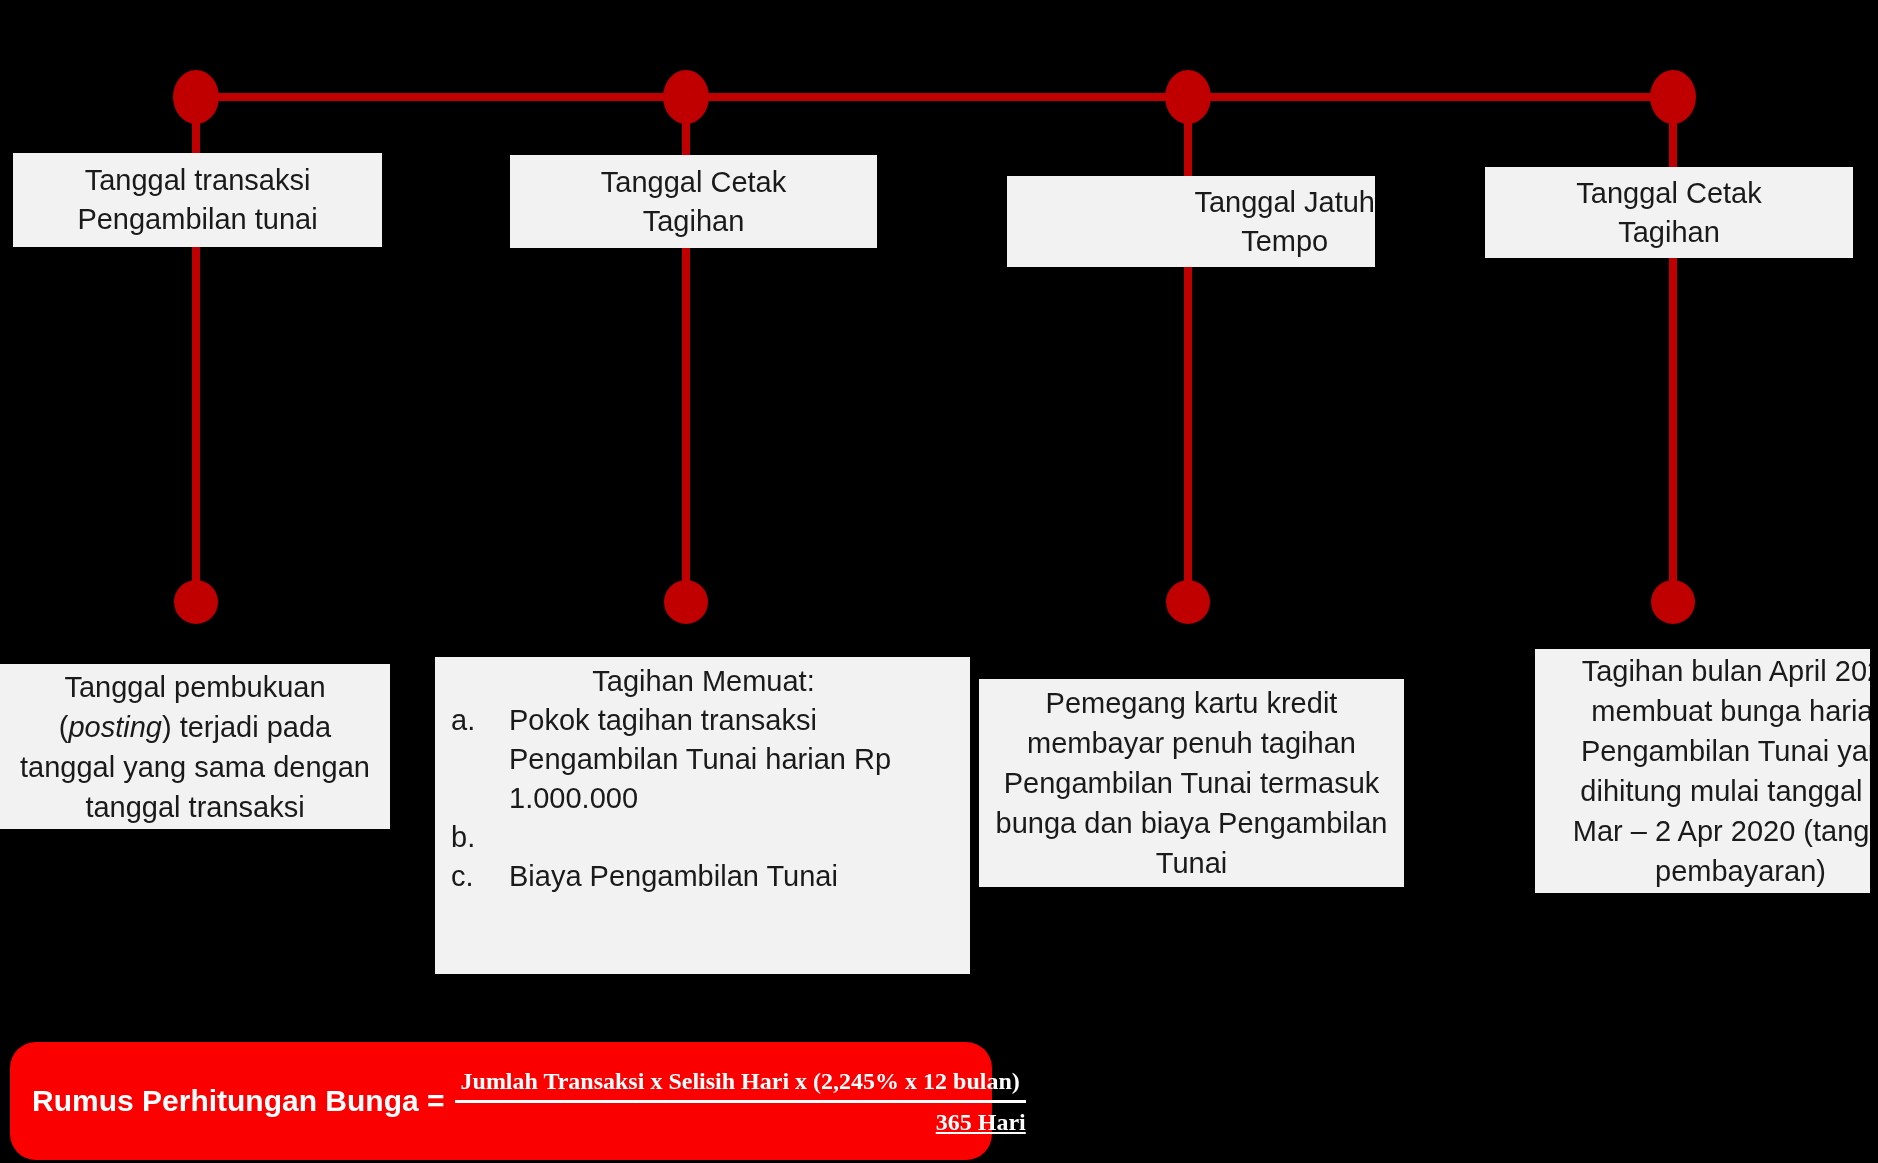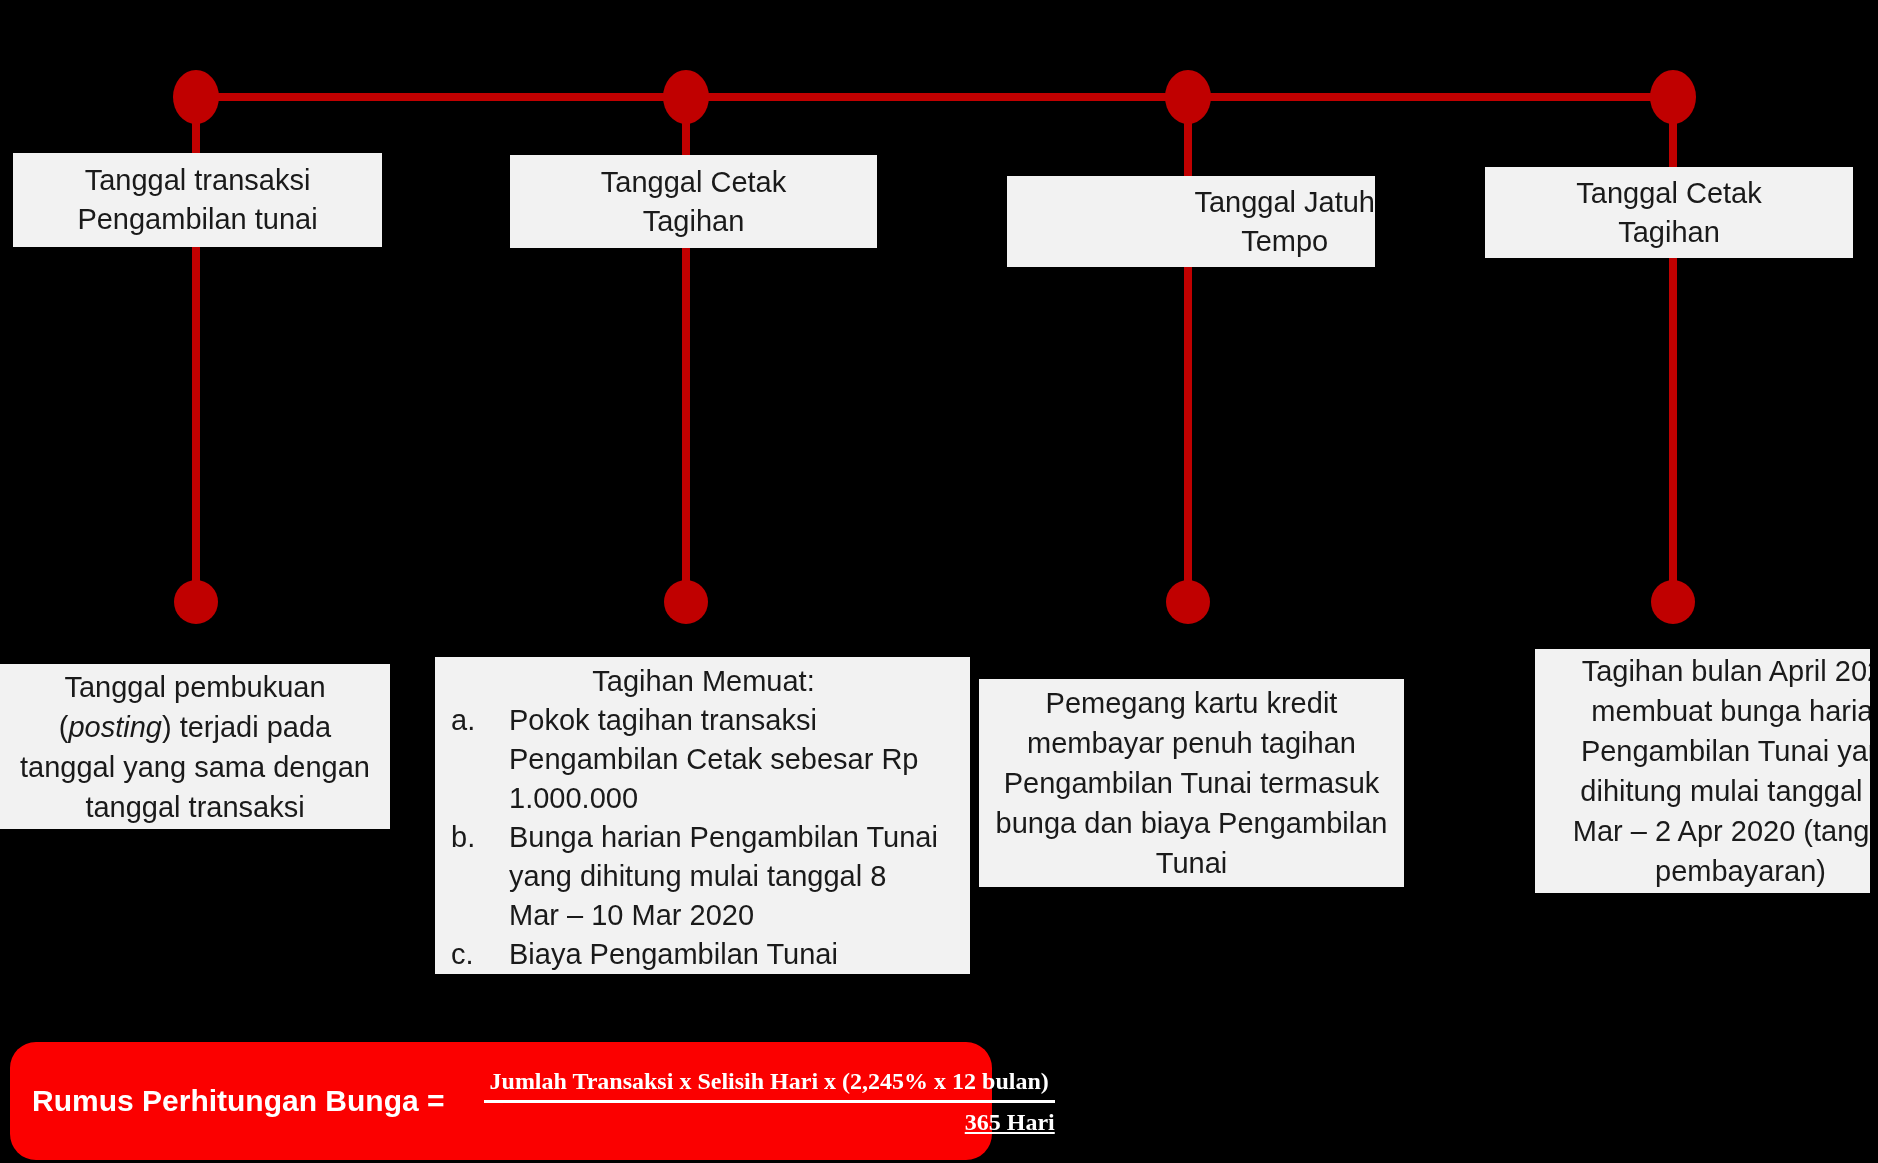--- a/index.html
+++ b/index.html
@@ -28,21 +28,21 @@
     font-size:29px;line-height:40px;box-sizing:border-box;
   }
   .centered{display:flex;align-items:center;justify-content:center;text-align:center;}
   .lines{white-space:pre-line;}
   .list-title{text-align:center;line-height:39px;}
   .list-row{display:flex;line-height:39px;}
   .list-marker{flex:none;width:58px;}
   .formula{
     position:absolute;left:10px;top:1042px;width:982px;height:118px;
     background:var(--formula-red);border-radius:26px;
-    display:flex;align-items:center;padding:0 22px;box-sizing:border-box;color:#ffffff;gap:29px;
+    display:flex;align-items:center;padding:0 22px;box-sizing:border-box;color:#ffffff;
   }
   .formula-label{font-weight:bold;font-size:30px;white-space:nowrap;margin-right:10px;}
   .fraction{
     display:flex;flex-direction:column;align-items:flex-end;
     font-family:"Liberation Serif",serif;font-weight:bold;font-size:24px;line-height:30px;
   }
   .frac-num{padding:0 6px 4px;white-space:nowrap;}
   .frac-bar{height:3px;background:#ffffff;align-self:stretch;}
   .frac-den{padding-top:4px;white-space:nowrap;text-decoration:underline;}
 </style>
@@ -69,28 +69,25 @@
   <div class="dot-bottom" style="left:664px;top:580px;"></div>
   <div class="label-box" style="left:510px;top:155px;width:367px;height:93px;">
     <div class="lines">Tanggal Cetak
 Tagihan</div>
   </div>
   <div class="desc-box" style="left:435px;top:657px;width:535px;height:317px;padding:5px 14px 17px 16px;">
     <div class="list-title">Tagihan Memuat:</div>
     <div class="list-row">
       <span class="list-marker">a.</span>
       <span class="lines">Pokok tagihan transaksi
-Pengambilan Cetak sebesar Rp
+Pengambilan Tunai harian Rp
 1.000.000</span>
     </div>
     <div class="list-row">
       <span class="list-marker">b.</span>
-      <span class="lines">Bunga harian Pengambilan Tunai
-yang dihitung mulai tanggal 8
-Mar – 10 Mar 2020</span>
     </div>
     <div class="list-row">
       <span class="list-marker">c.</span>
       <span class="lines">Biaya Pengambilan Tunai</span>
     </div>
   </div>
 
   <div class="vline" style="left:1184px;top:97px;height:505px;"></div>
   <div class="dot-top" style="left:1165px;top:70px;"></div>
   <div class="dot-bottom" style="left:1166px;top:580px;"></div>

